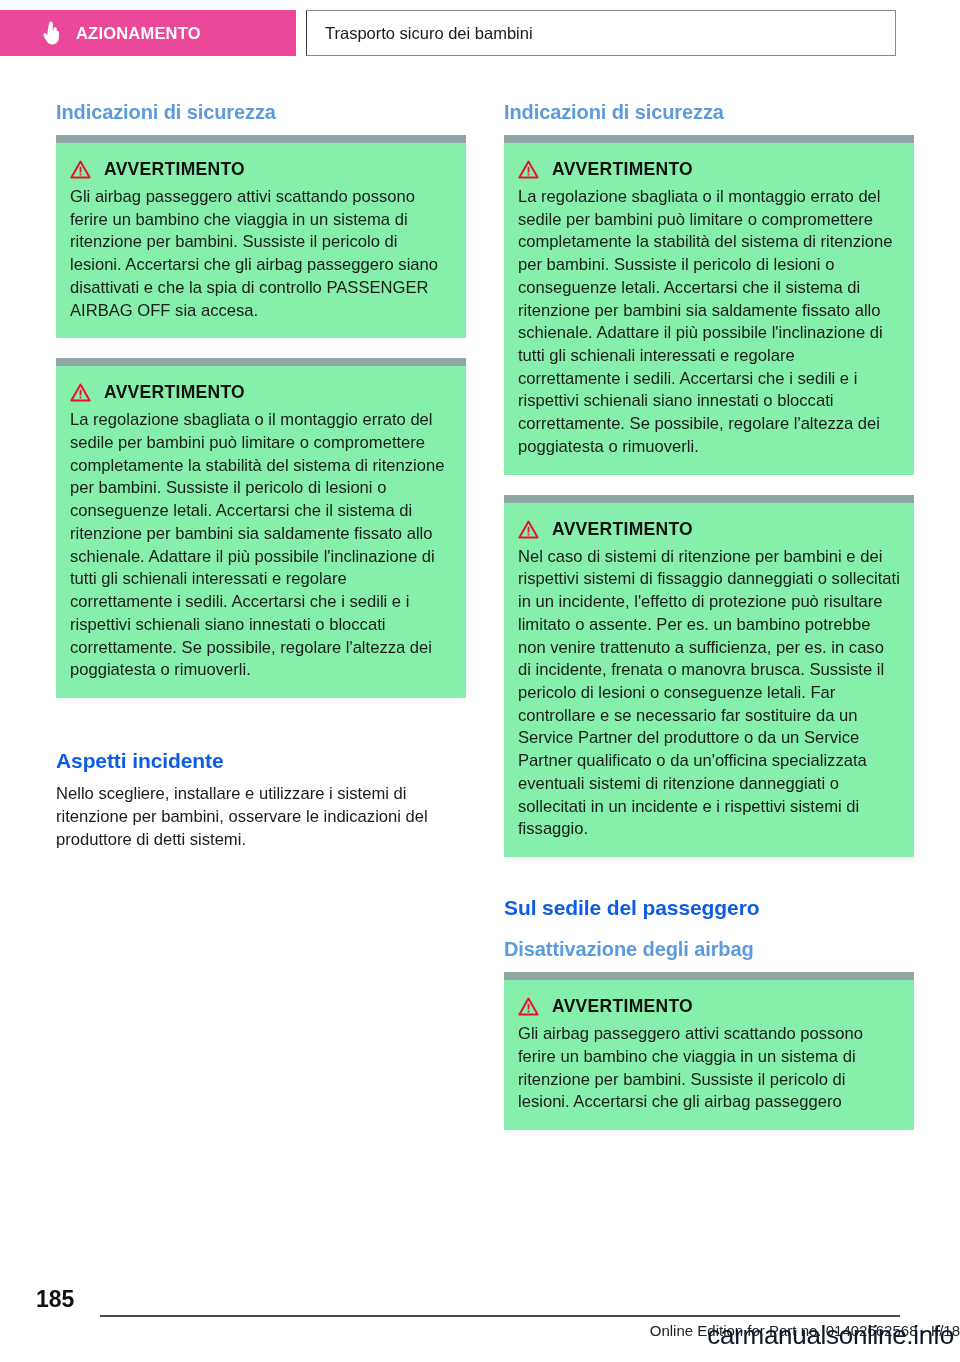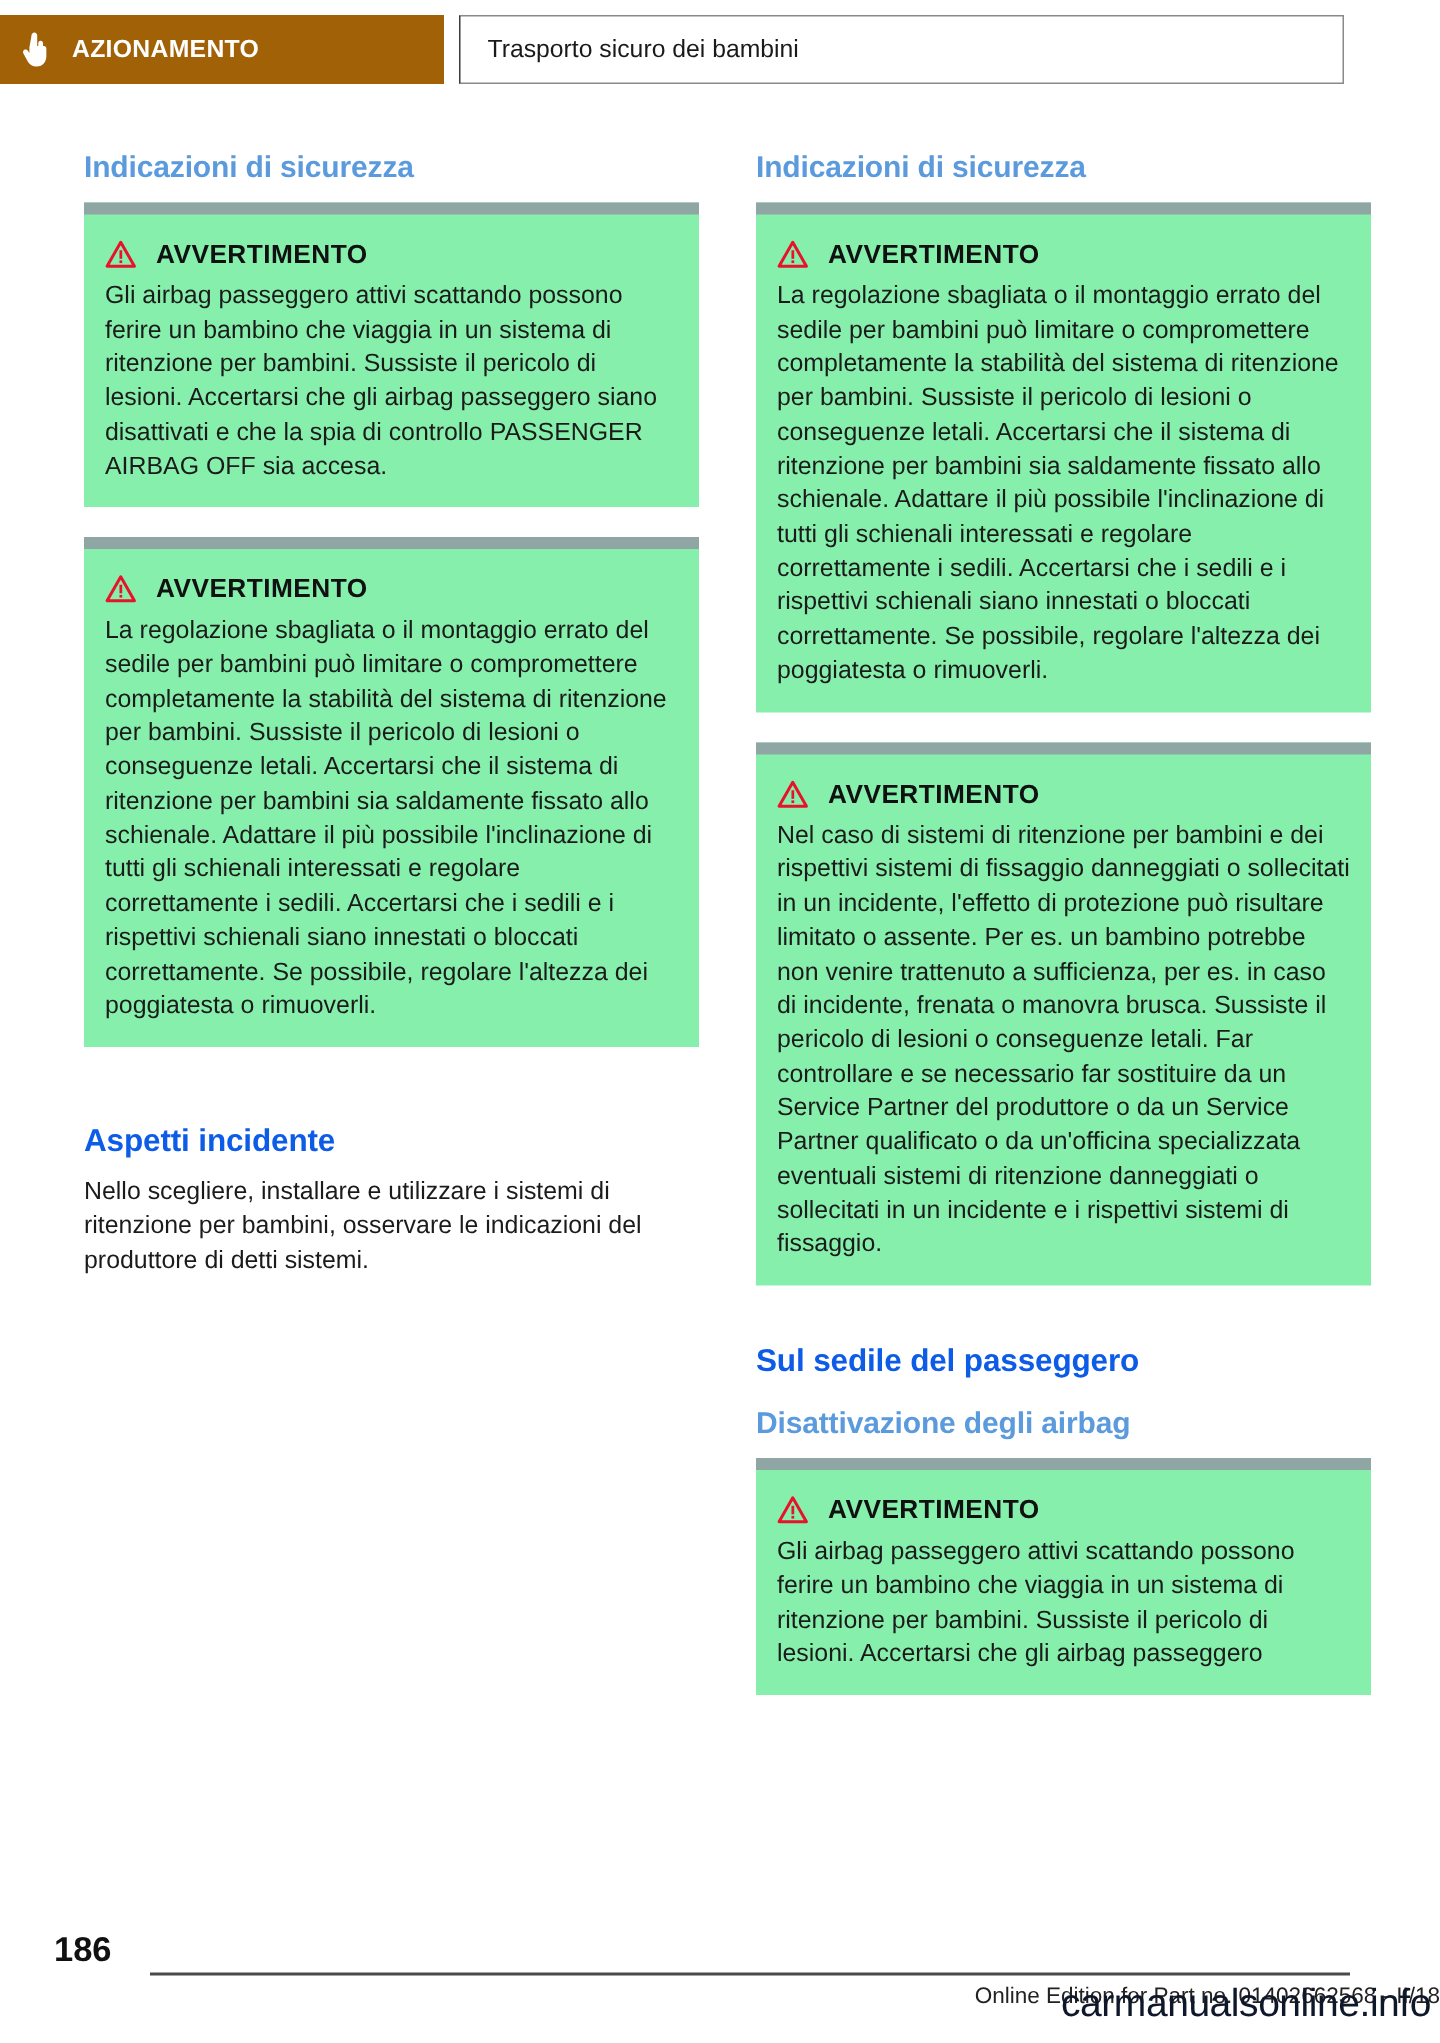--- a/index.html
+++ b/index.html
@@ -20,25 +20,25 @@
   
   .header {
     position: absolute;
     top: 10px; left: 0px;
     width: 896px; height: 46px;
     display: flex;
     align-items: stretch;
   }
   .header-chapter {
     width: 296px;
-    background: #a16207;
+    background: #ec4899;
     color: #ffffff;
     display: flex;
     align-items: center;
-    padding-left: 14px;
+    padding-left: 42px;
     gap: 14px;
   }
   .hand-icon { display: block; width: 20px; height: 24px; flex: none; }
   .header-chapter-label {
     font-size: 16.5px;
     font-weight: bold;
     letter-spacing: .2px;
     white-space: nowrap;
   }
   .header-spacer { width: 10px; }
@@ -288,19 +288,19 @@
           </span>
           <span class="warn-title">AVVERTIMENTO</span>
         </div>
         <p class="warn-text">Gli airbag passeggero attivi scattando possono ferire un bambino che viaggia in un sistema di ritenzione per bambini. Sussiste il pericolo di lesioni. Accertarsi che gli airbag passeggero</p>
       </div>
 
     </div>
   </div>
 
   <div class="footer">
-    <div class="page-number">186</div>
+    <div class="page-number">185</div>
     <div class="footer-rule"></div>
     <div class="footer-edition">Online Edition for Part no. 01402662568 - II/18</div>
     <div class="watermark">carmanualsonline.info</div>
   </div>
 
 </div>
 
 </body></html>

